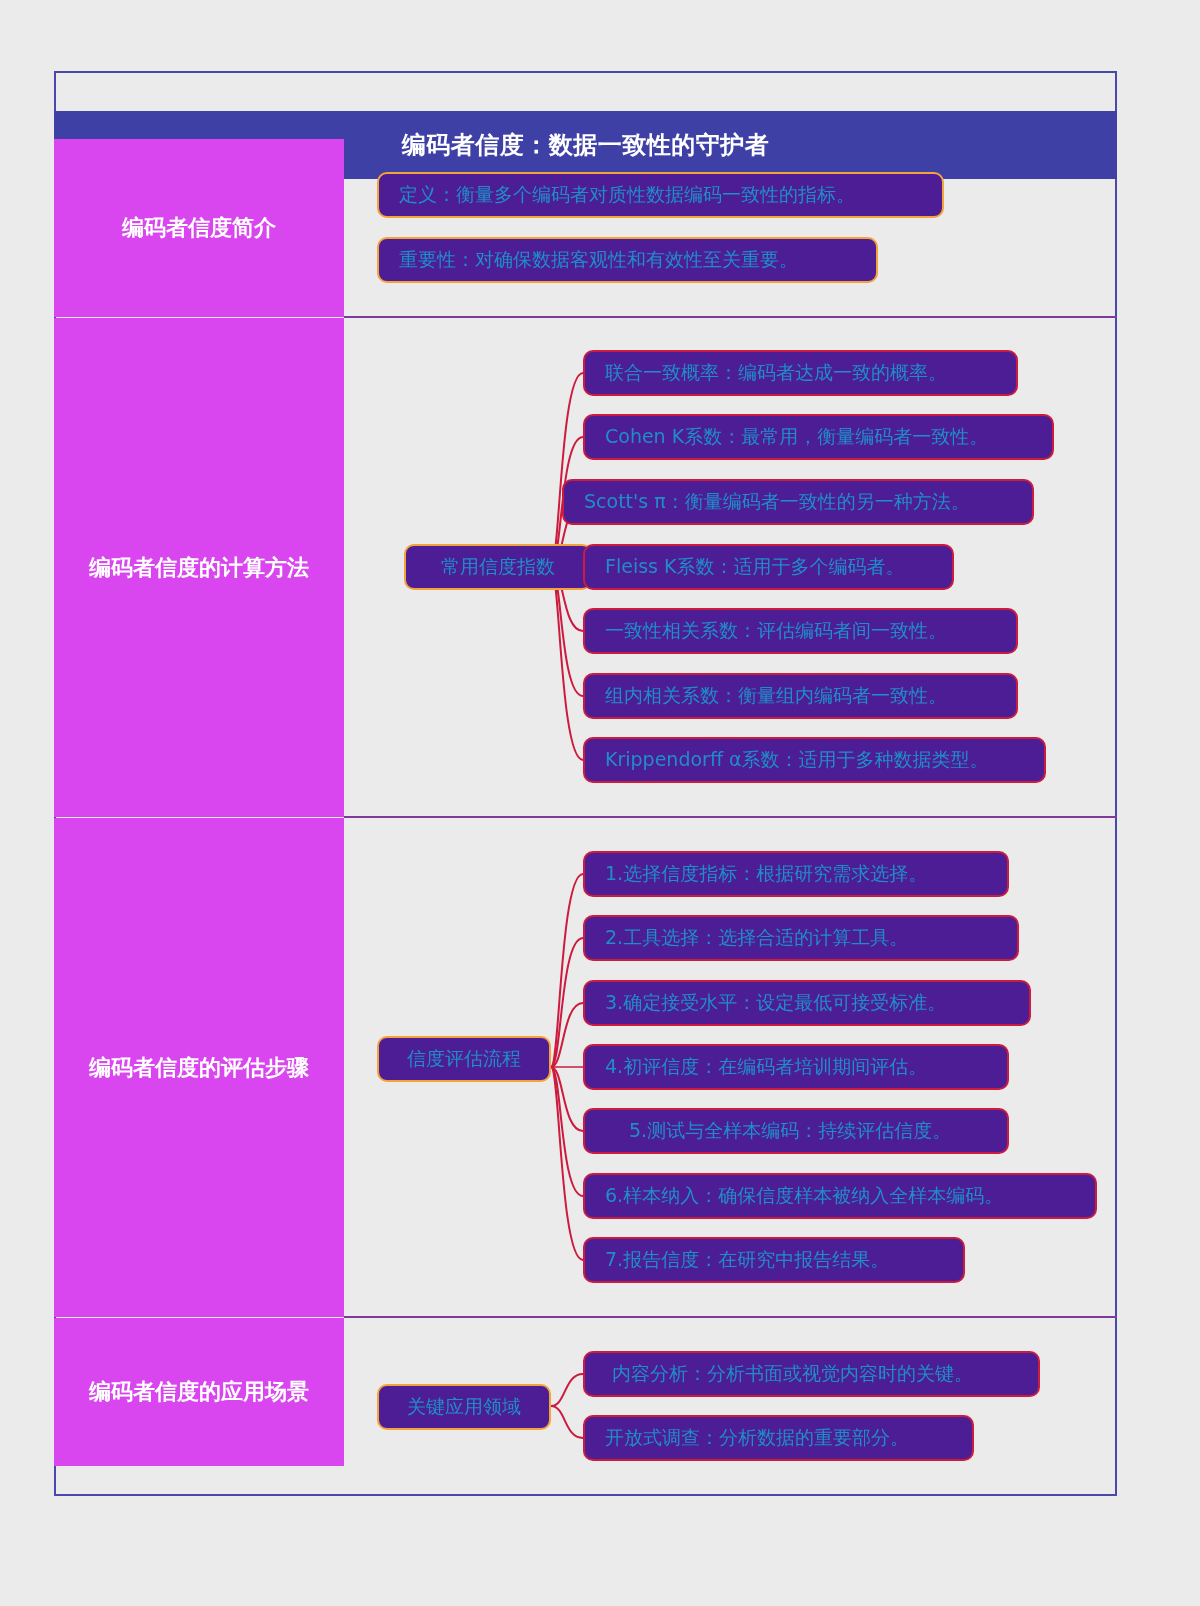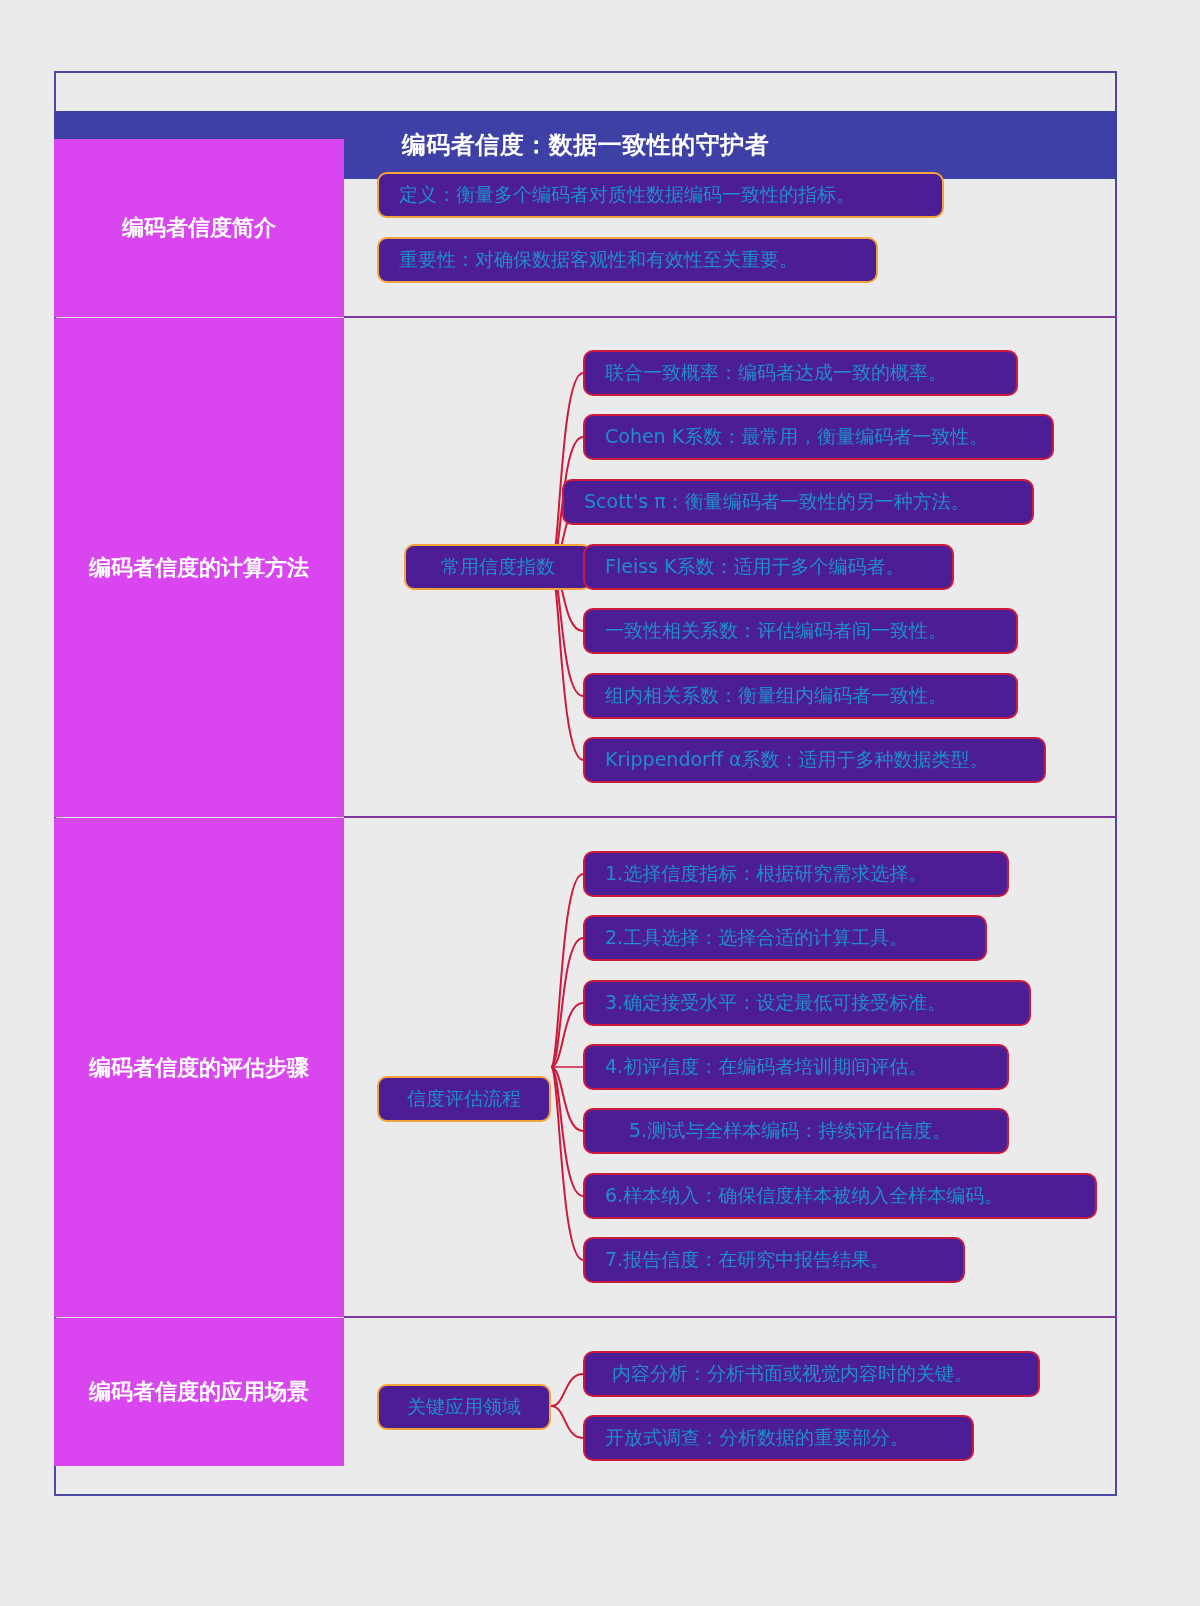--- a/index.html
+++ b/index.html
@@ -98,27 +98,27 @@
   <g fill="none" stroke="#cc1b3e" stroke-width="2">
     <path d="M551 1067 C 560 1067, 560 874, 583 874"></path>
     <path d="M551 1067 C 562 1067, 560 938, 583 938"></path>
     <path d="M551 1067 C 564 1067, 562 1003, 583 1003"></path>
     <path d="M551 1067 L 583 1067" stroke-width="1.5"></path>
     <path d="M551 1067 C 564 1067, 562 1131, 583 1131"></path>
     <path d="M551 1067 C 562 1067, 560 1196, 583 1196"></path>
     <path d="M551 1067 C 560 1067, 560 1260, 583 1260"></path>
   </g>
 </svg>
-<div class="node orange hub" style="left:377px;top:1076px;width:174px;height:46px;">
+<div class="node orange hub" style="left:377px;top:1036px;width:174px;height:46px;">
     <span>信度评估流程</span>
   </div>
 <div class="node red" style="left:583px;top:851px;width:426px;height:46px;">
     <span>1.选择信度指标：根据研究需求选择。</span>
   </div>
-<div class="node red" style="left:583px;top:915px;width:404px;height:46px;">
+<div class="node red" style="left:583px;top:915px;width:436px;height:46px;">
     <span>2.工具选择：选择合适的计算工具。</span>
   </div>
 <div class="node red" style="left:583px;top:980px;width:448px;height:46px;">
     <span>3.确定接受水平：设定最低可接受标准。</span>
   </div>
 <div class="node red" style="left:583px;top:1044px;width:426px;height:46px;">
     <span>4.初评信度：在编码者培训期间评估。</span>
   </div>
 <div class="node red" style="left:583px;top:1108px;width:426px;height:46px;padding-left:44px;">
     <span>5.测试与全样本编码：持续评估信度。</span>

